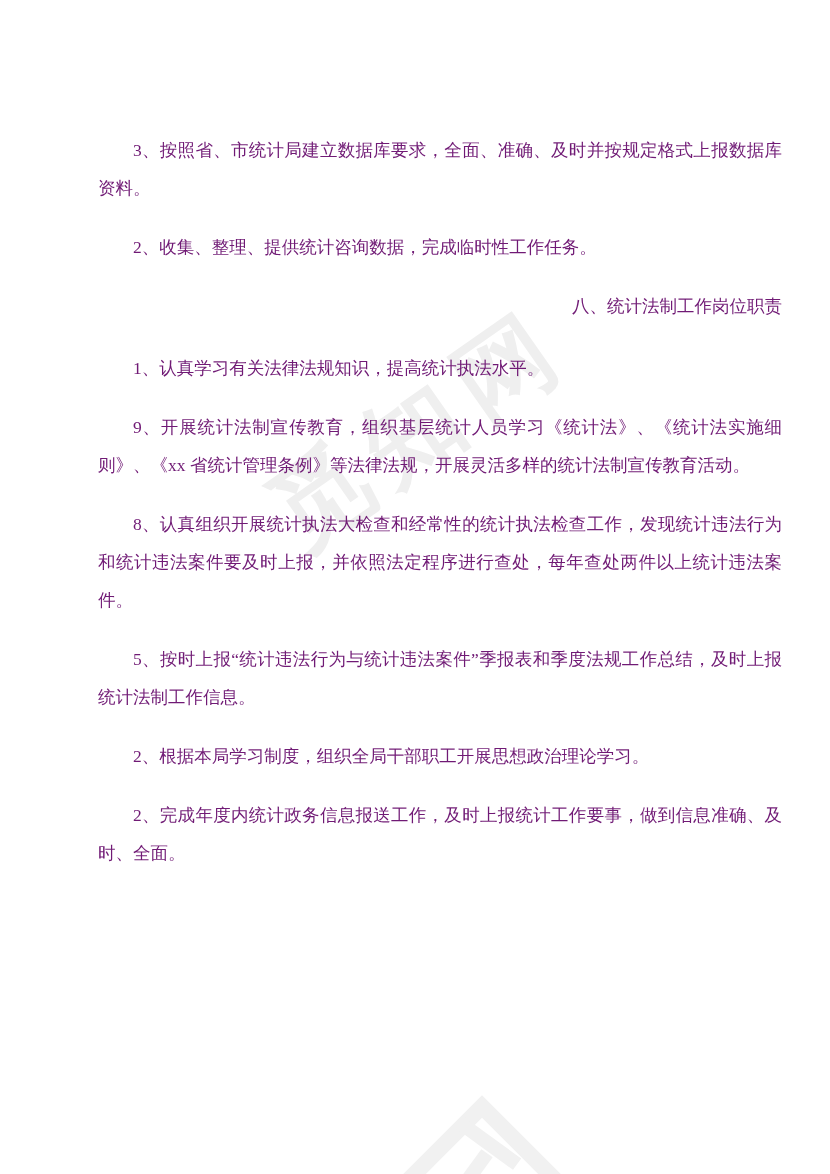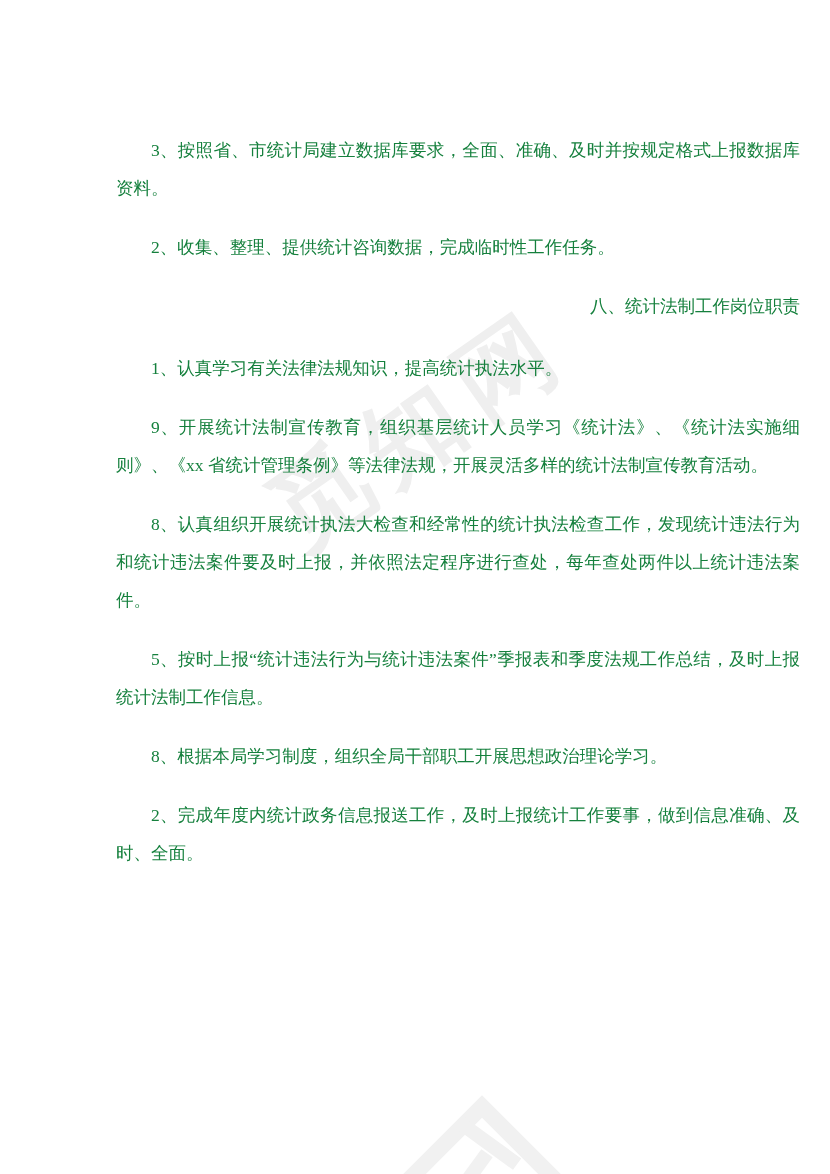--- a/index.html
+++ b/index.html
@@ -84,24 +84,24 @@
 </style>
 </head>
 <body>
 
 <div class="page">
   <div class="wm-text" style="color: rgb(239, 239, 239);">觅知网</div>
   <div class="wm-diamond"></div>
   <div class="wm-stroke-a"></div>
   <div class="wm-stroke-b"></div>
 
-  <div class="doc" style="color: #15803d; margin-left: 18px;">
+  <div class="doc" style="color: #701a75;">
       <p class="paragraph">3、按照省、市统计局建立数据库要求，全面、准确、及时并按规定格式上报数据库资料。</p>
       <p class="paragraph">2、收集、整理、提供统计咨询数据，完成临时性工作任务。</p>
       <h3 class="heading">八、统计法制工作岗位职责</h3>
       <p class="paragraph">1、认真学习有关法律法规知识，提高统计执法水平。</p>
       <p class="paragraph">9、开展统计法制宣传教育，组织基层统计人员学习《统计法》、《统计法实施细则》、《xx 省统计管理条例》等法律法规，开展灵活多样的统计法制宣传教育活动。</p>
       <p class="paragraph">8、认真组织开展统计执法大检查和经常性的统计执法检查工作，发现统计违法行为和统计违法案件要及时上报，并依照法定程序进行查处，每年查处两件以上统计违法案件。</p>
       <p class="paragraph">5、按时上报“统计违法行为与统计违法案件”季报表和季度法规工作总结，及时上报统计法制工作信息。</p>
-      <p class="paragraph">8、根据本局学习制度，组织全局干部职工开展思想政治理论学习。</p>
+      <p class="paragraph">2、根据本局学习制度，组织全局干部职工开展思想政治理论学习。</p>
       <p class="paragraph">2、完成年度内统计政务信息报送工作，及时上报统计工作要事，做到信息准确、及时、全面。</p>
     </div>
 </div>
 
 </body></html>

